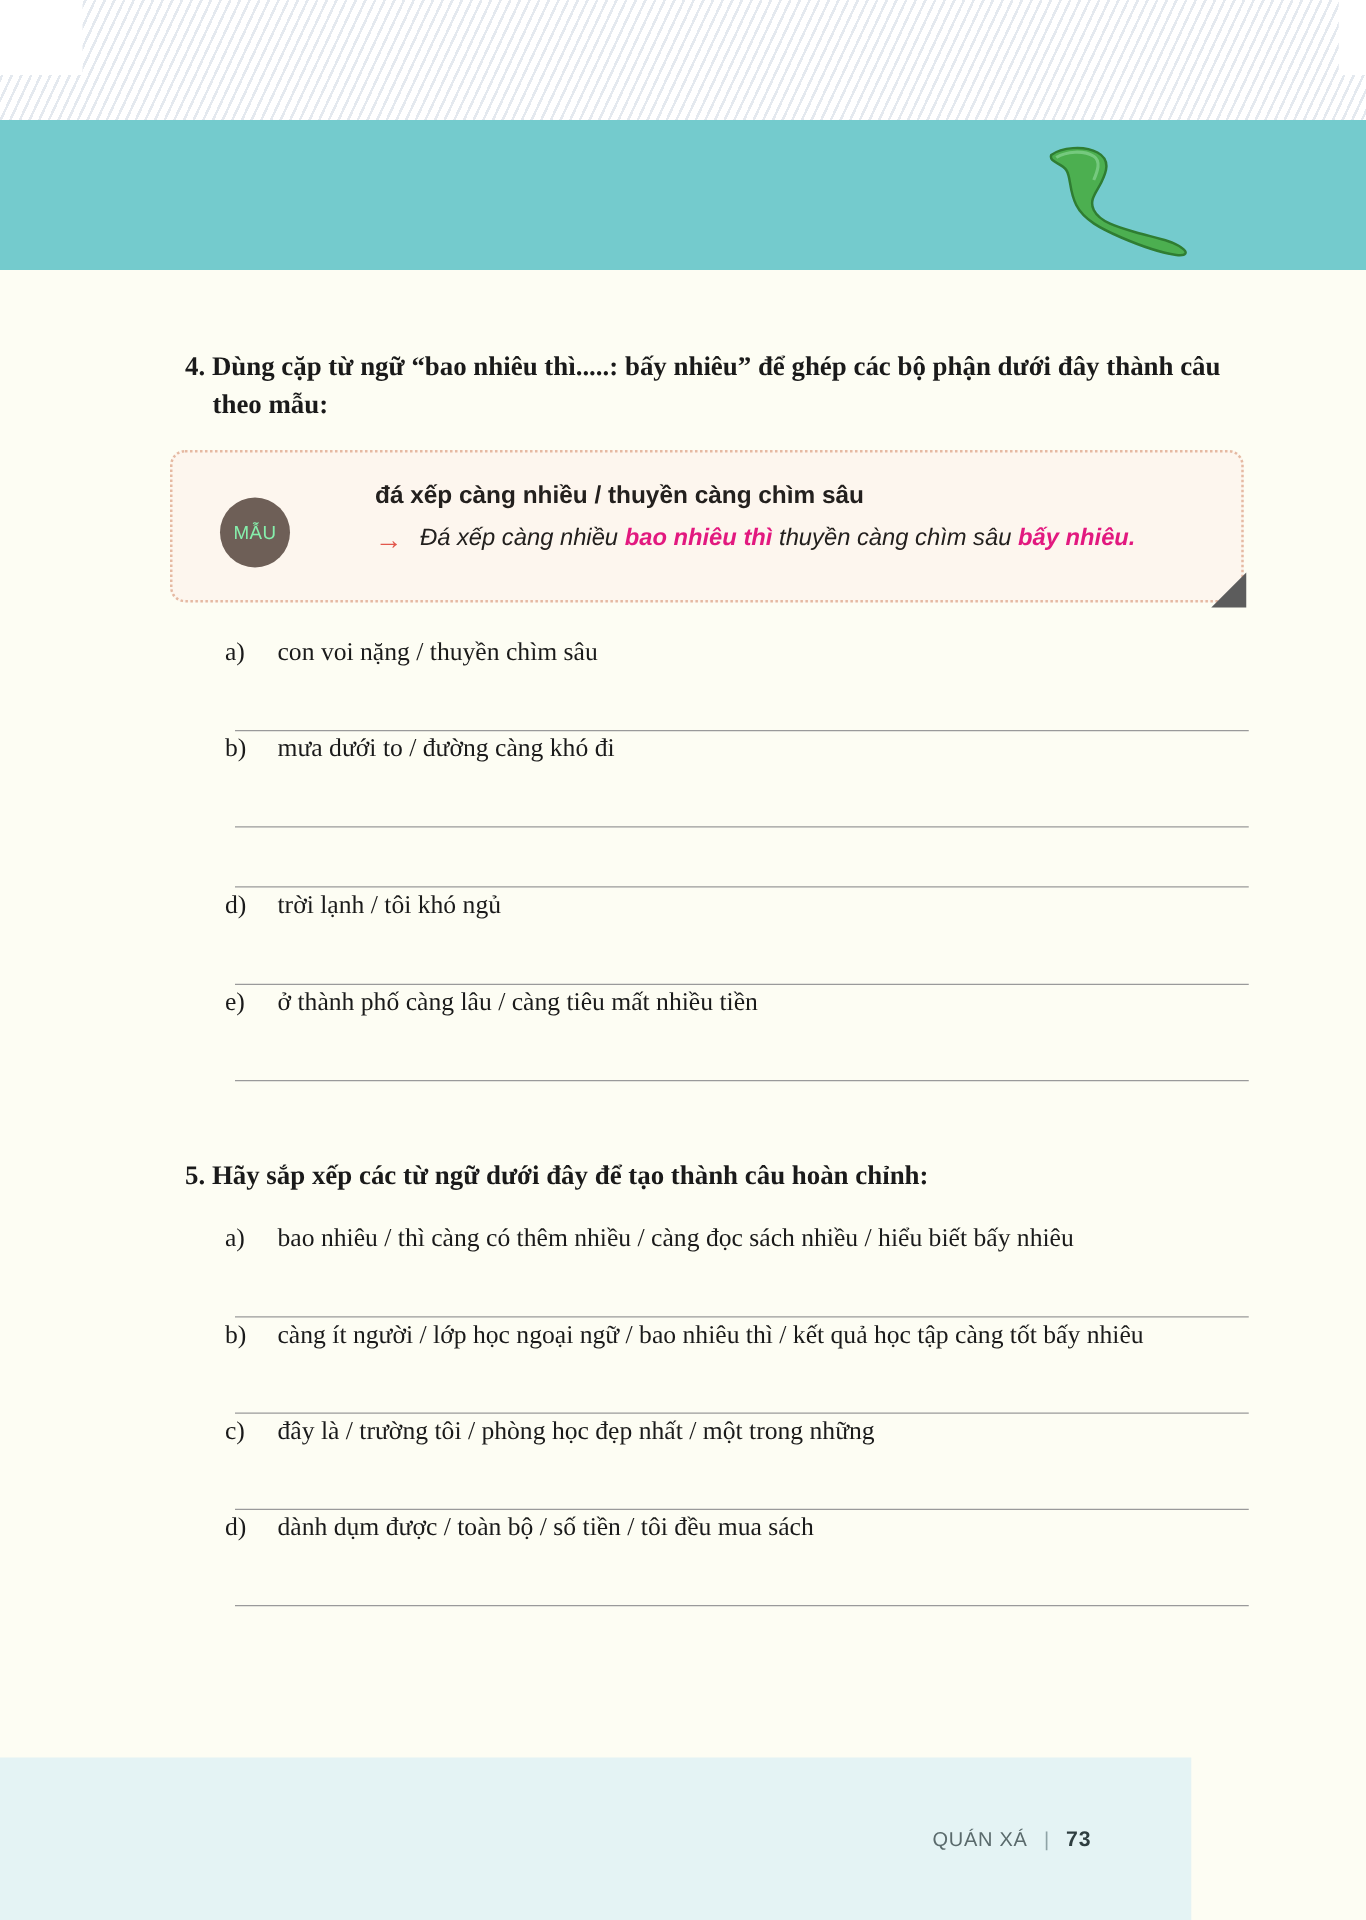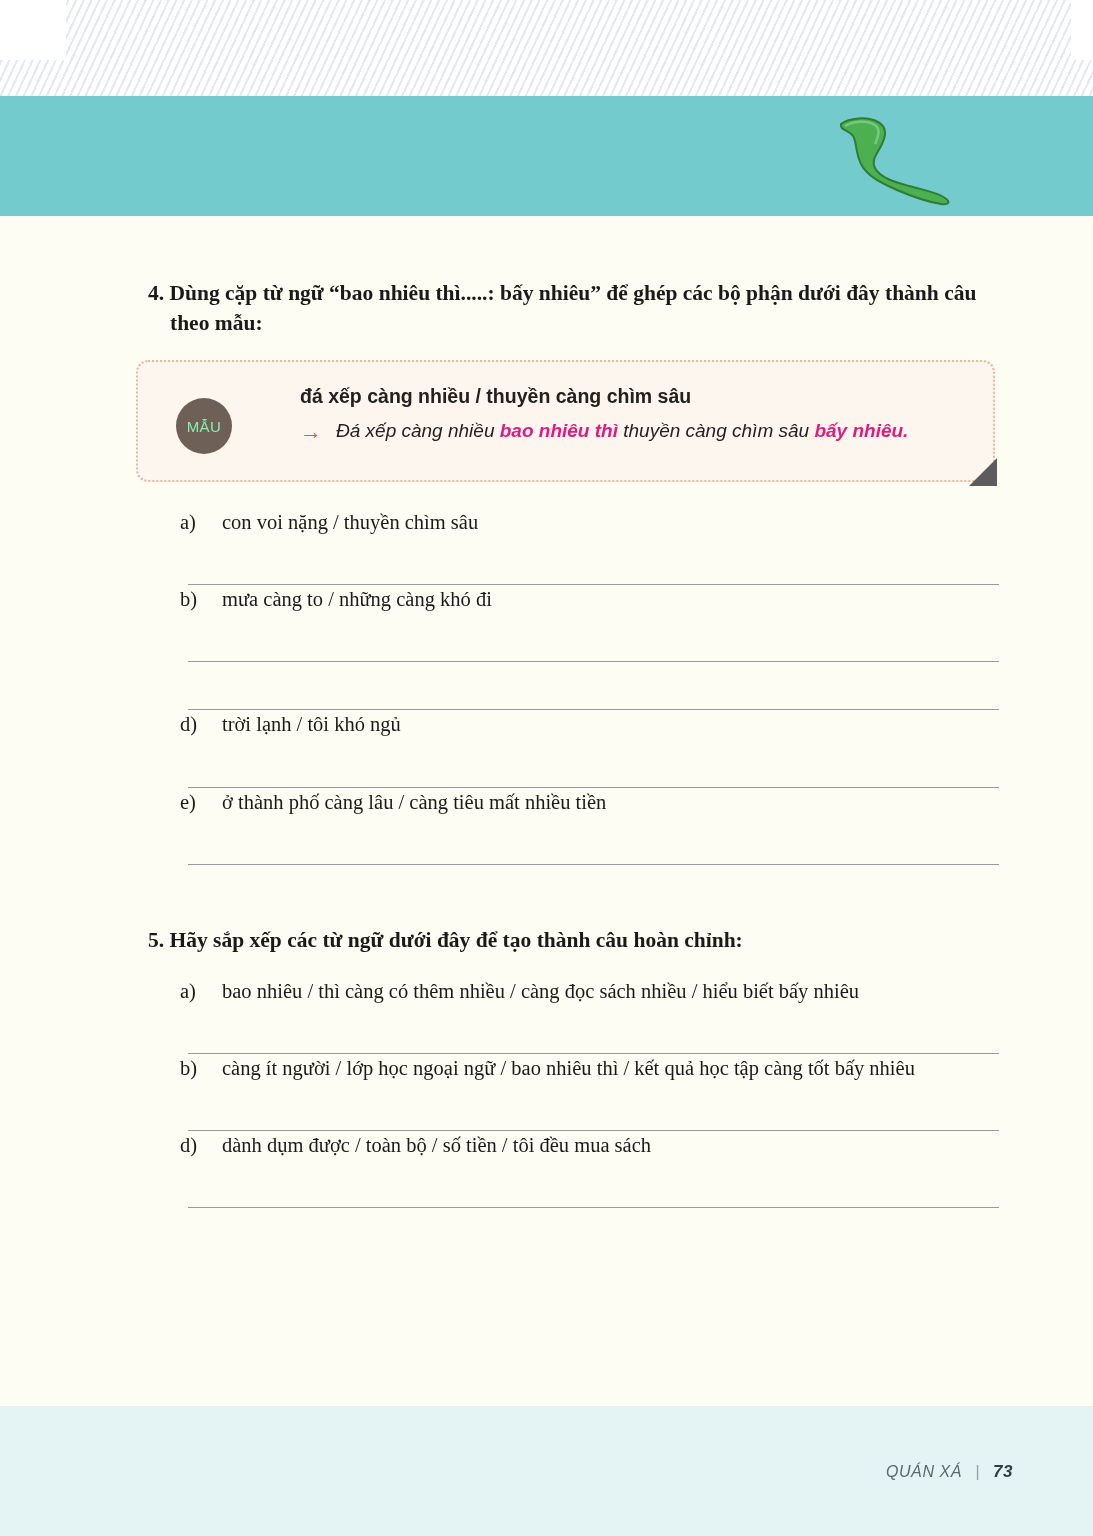--- a/index.html
+++ b/index.html
@@ -189,24 +189,23 @@
     text-indent: 0;
   }
 
   .items-5 { margin-top: 22px; }
   .items-5 .item { }
 
   
   .footer-band {
     position: absolute;
     left: 0; bottom: 0;
-    width: 1093px;
+    width: 953px;
     height: 130px;
     background: #e4f3f4;
-    font-style: italic;
   }
   .footer-text {
     position: absolute;
     right: 80px;
     bottom: 54px;
     font-family: "Liberation Sans", sans-serif;
     font-size: 16px;
     color: #5a6a6c;
     letter-spacing: .6px;
     display: flex;
@@ -262,21 +261,21 @@
 
       <div class="items">
         <div class="item">
           <div class="item-text">
             <span class="label">a)</span><span>con voi nặng / thuyền chìm sâu</span>
           </div>
           <div class="item-rule"></div>
         </div>
         <div class="item">
           <div class="item-text">
-            <span class="label">b)</span><span>mưa càng to / những càng khó đi</span>
+            <span class="label">b)</span><span>mưa dưới to / đường càng khó đi</span>
           </div>
           <div class="item-rule"></div>
         </div>
         <div class="item">
           <div class="item-rule"></div>
         </div>
         <div class="item">
           <div class="item-text">
             <span class="label">d)</span><span>trời lạnh / tôi khó ngủ</span>
           </div>
@@ -300,20 +299,26 @@
       <div class="items items-5">
         <div class="item">
           <div class="item-text">
             <span class="label">a)</span><span>bao nhiêu  / thì càng có thêm nhiều / càng đọc sách nhiều / hiểu biết bấy nhiêu</span>
           </div>
           <div class="item-rule"></div>
         </div>
         <div class="item">
           <div class="item-text">
             <span class="label">b)</span><span>càng ít người  / lớp học ngoại ngữ / bao nhiêu thì  / kết quả học tập càng tốt bấy nhiêu</span>
+          </div>
+          <div class="item-rule"></div>
+        </div>
+        <div class="item">
+          <div class="item-text">
+            <span class="label">c)</span><span>đây là /  trường tôi / phòng học đẹp nhất  / một trong những</span>
           </div>
           <div class="item-rule"></div>
         </div>
         <div class="item">
           <div class="item-text">
             <span class="label">d)</span><span>dành dụm được / toàn bộ / số tiền / tôi đều mua sách</span>
           </div>
           <div class="item-rule"></div>
         </div>
       </div>

